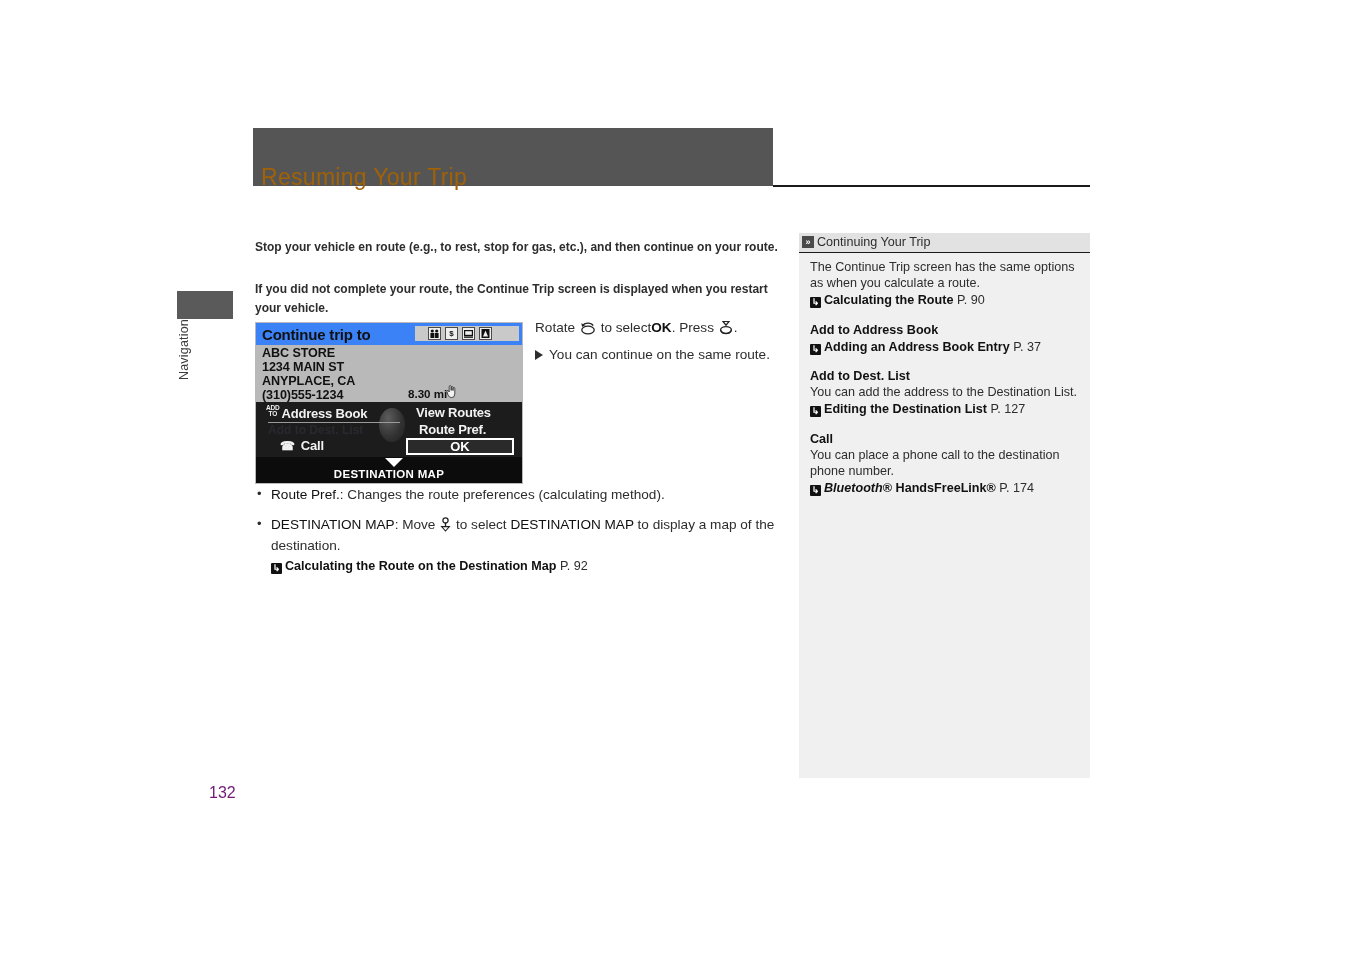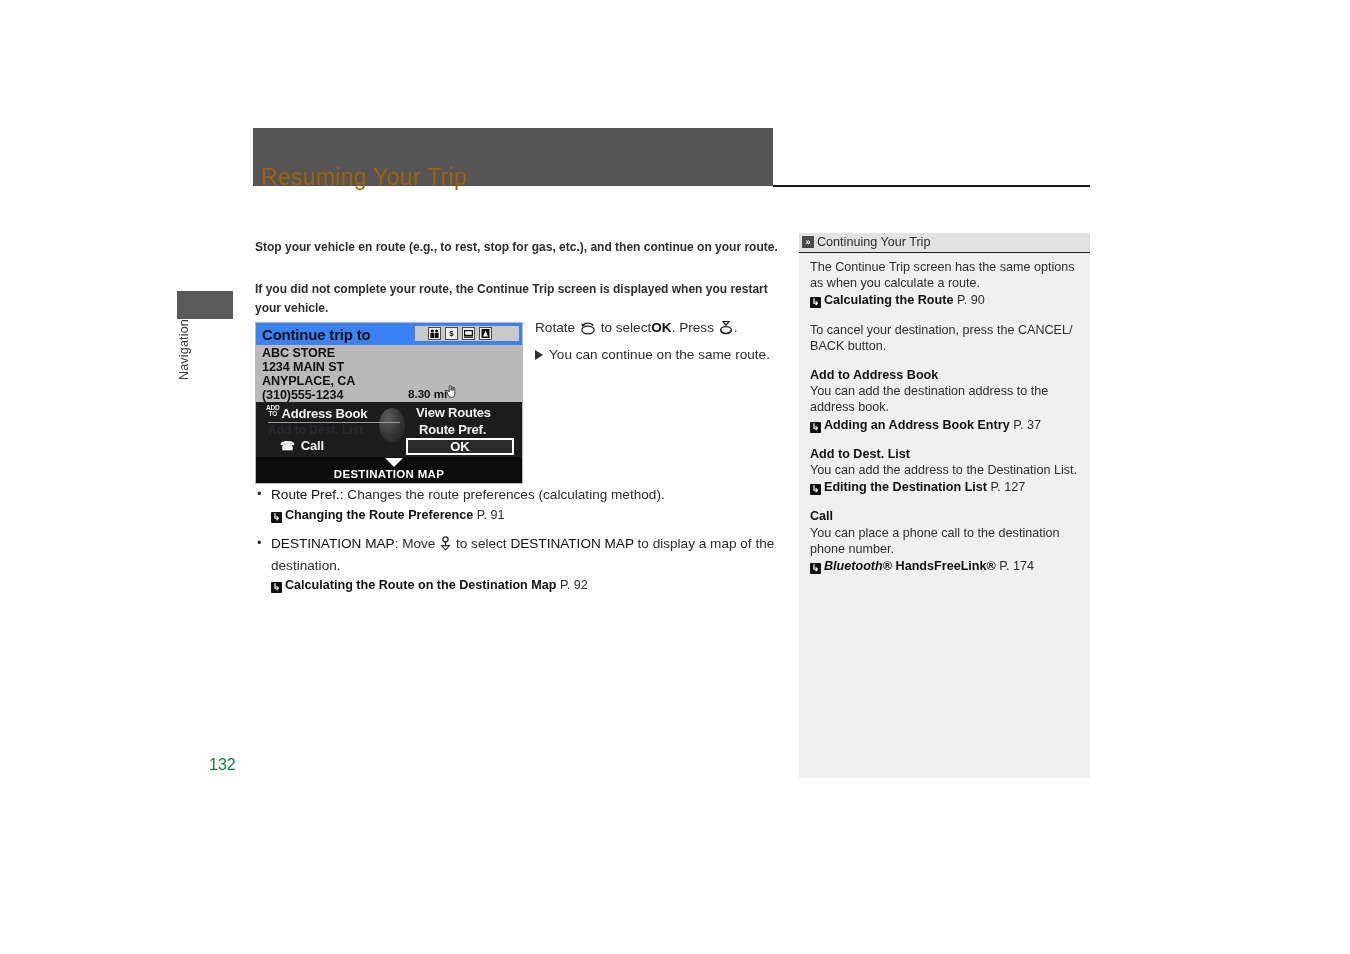--- a/index.html
+++ b/index.html
@@ -389,23 +389,23 @@
   .sb-block { margin-bottom: 13px; }
   .sb-head {
     font-weight: bold;
     color: #111;
   }
 
   
   #page-number {
     position: absolute;
     left: 209px;
-    top: 756px;
+    top: 784px;
     font-size: 16px;
-    color: #15803d;
+    color: #701a75;
   }
 </style>
 </head>
 <body>
 
 <div id="side-tab"></div>
 <div id="side-tab-label">
   <span>Navigation</span>
 </div>
 
@@ -507,23 +507,20 @@
   <div id="callout-sub">
     <span id="callout-tri"></span>
     <span>You can continue on the same route.</span>
   </div>
 </div>
 
 <div id="bullets">
 
   <div class="bullet">
     <span class="b-term">Route Pref.</span><span>: Changes the route preferences (calculating method).</span>
-    <div class="ref-line">
-      <span class="ref-arrow">↳</span><span class="ref-name">Changing the Route Preference</span> <span class="ref-page">P. 91</span>
-    </div>
   </div>
 
 
   <div class="bullet">
     <span class="b-term">DESTINATION MAP</span><span>: Move</span>
     <span class="joy-icon">
       <svg width="13" height="15" viewBox="0 0 13 15">
           <circle cx="6.5" cy="3.4" r="2.6" fill="none" stroke="#222" stroke-width="1.3"></circle>
           <line x1="6.5" y1="6" x2="6.5" y2="9.2" stroke="#222" stroke-width="1.3"></line>
           <path d="M2.6 9.6 L10.4 9.6 L6.5 14 Z" fill="none" stroke="#222" stroke-width="1.1"></path>
@@ -546,27 +543,23 @@
 
   <div id="sidebar-body">
 
     <div class="sb-block">
       <div>The Continue Trip screen has the same options as when you calculate a route.</div>
       <div class="ref-line">
         <span class="ref-arrow">↳</span><span class="ref-name">Calculating the Route</span> <span class="ref-page">P. 90</span>
       </div>
     </div>
 
-    <div class="sb-block">
-      <div>To cancel your destination, press the CANCEL/ BACK button.</div>
-    </div>
 
     <div class="sb-block">
       <div class="sb-head">Add to Address Book</div>
-      <div>You can add the destination address to the address book.</div>
       <div class="ref-line">
         <span class="ref-arrow">↳</span><span class="ref-name">Adding an Address Book Entry</span> <span class="ref-page">P. 37</span>
       </div>
     </div>
 
     <div class="sb-block">
       <div class="sb-head">Add to Dest. List</div>
       <div>You can add the address to the Destination List.</div>
       <div class="ref-line">
         <span class="ref-arrow">↳</span><span class="ref-name">Editing the Destination List</span> <span class="ref-page">P. 127</span>

